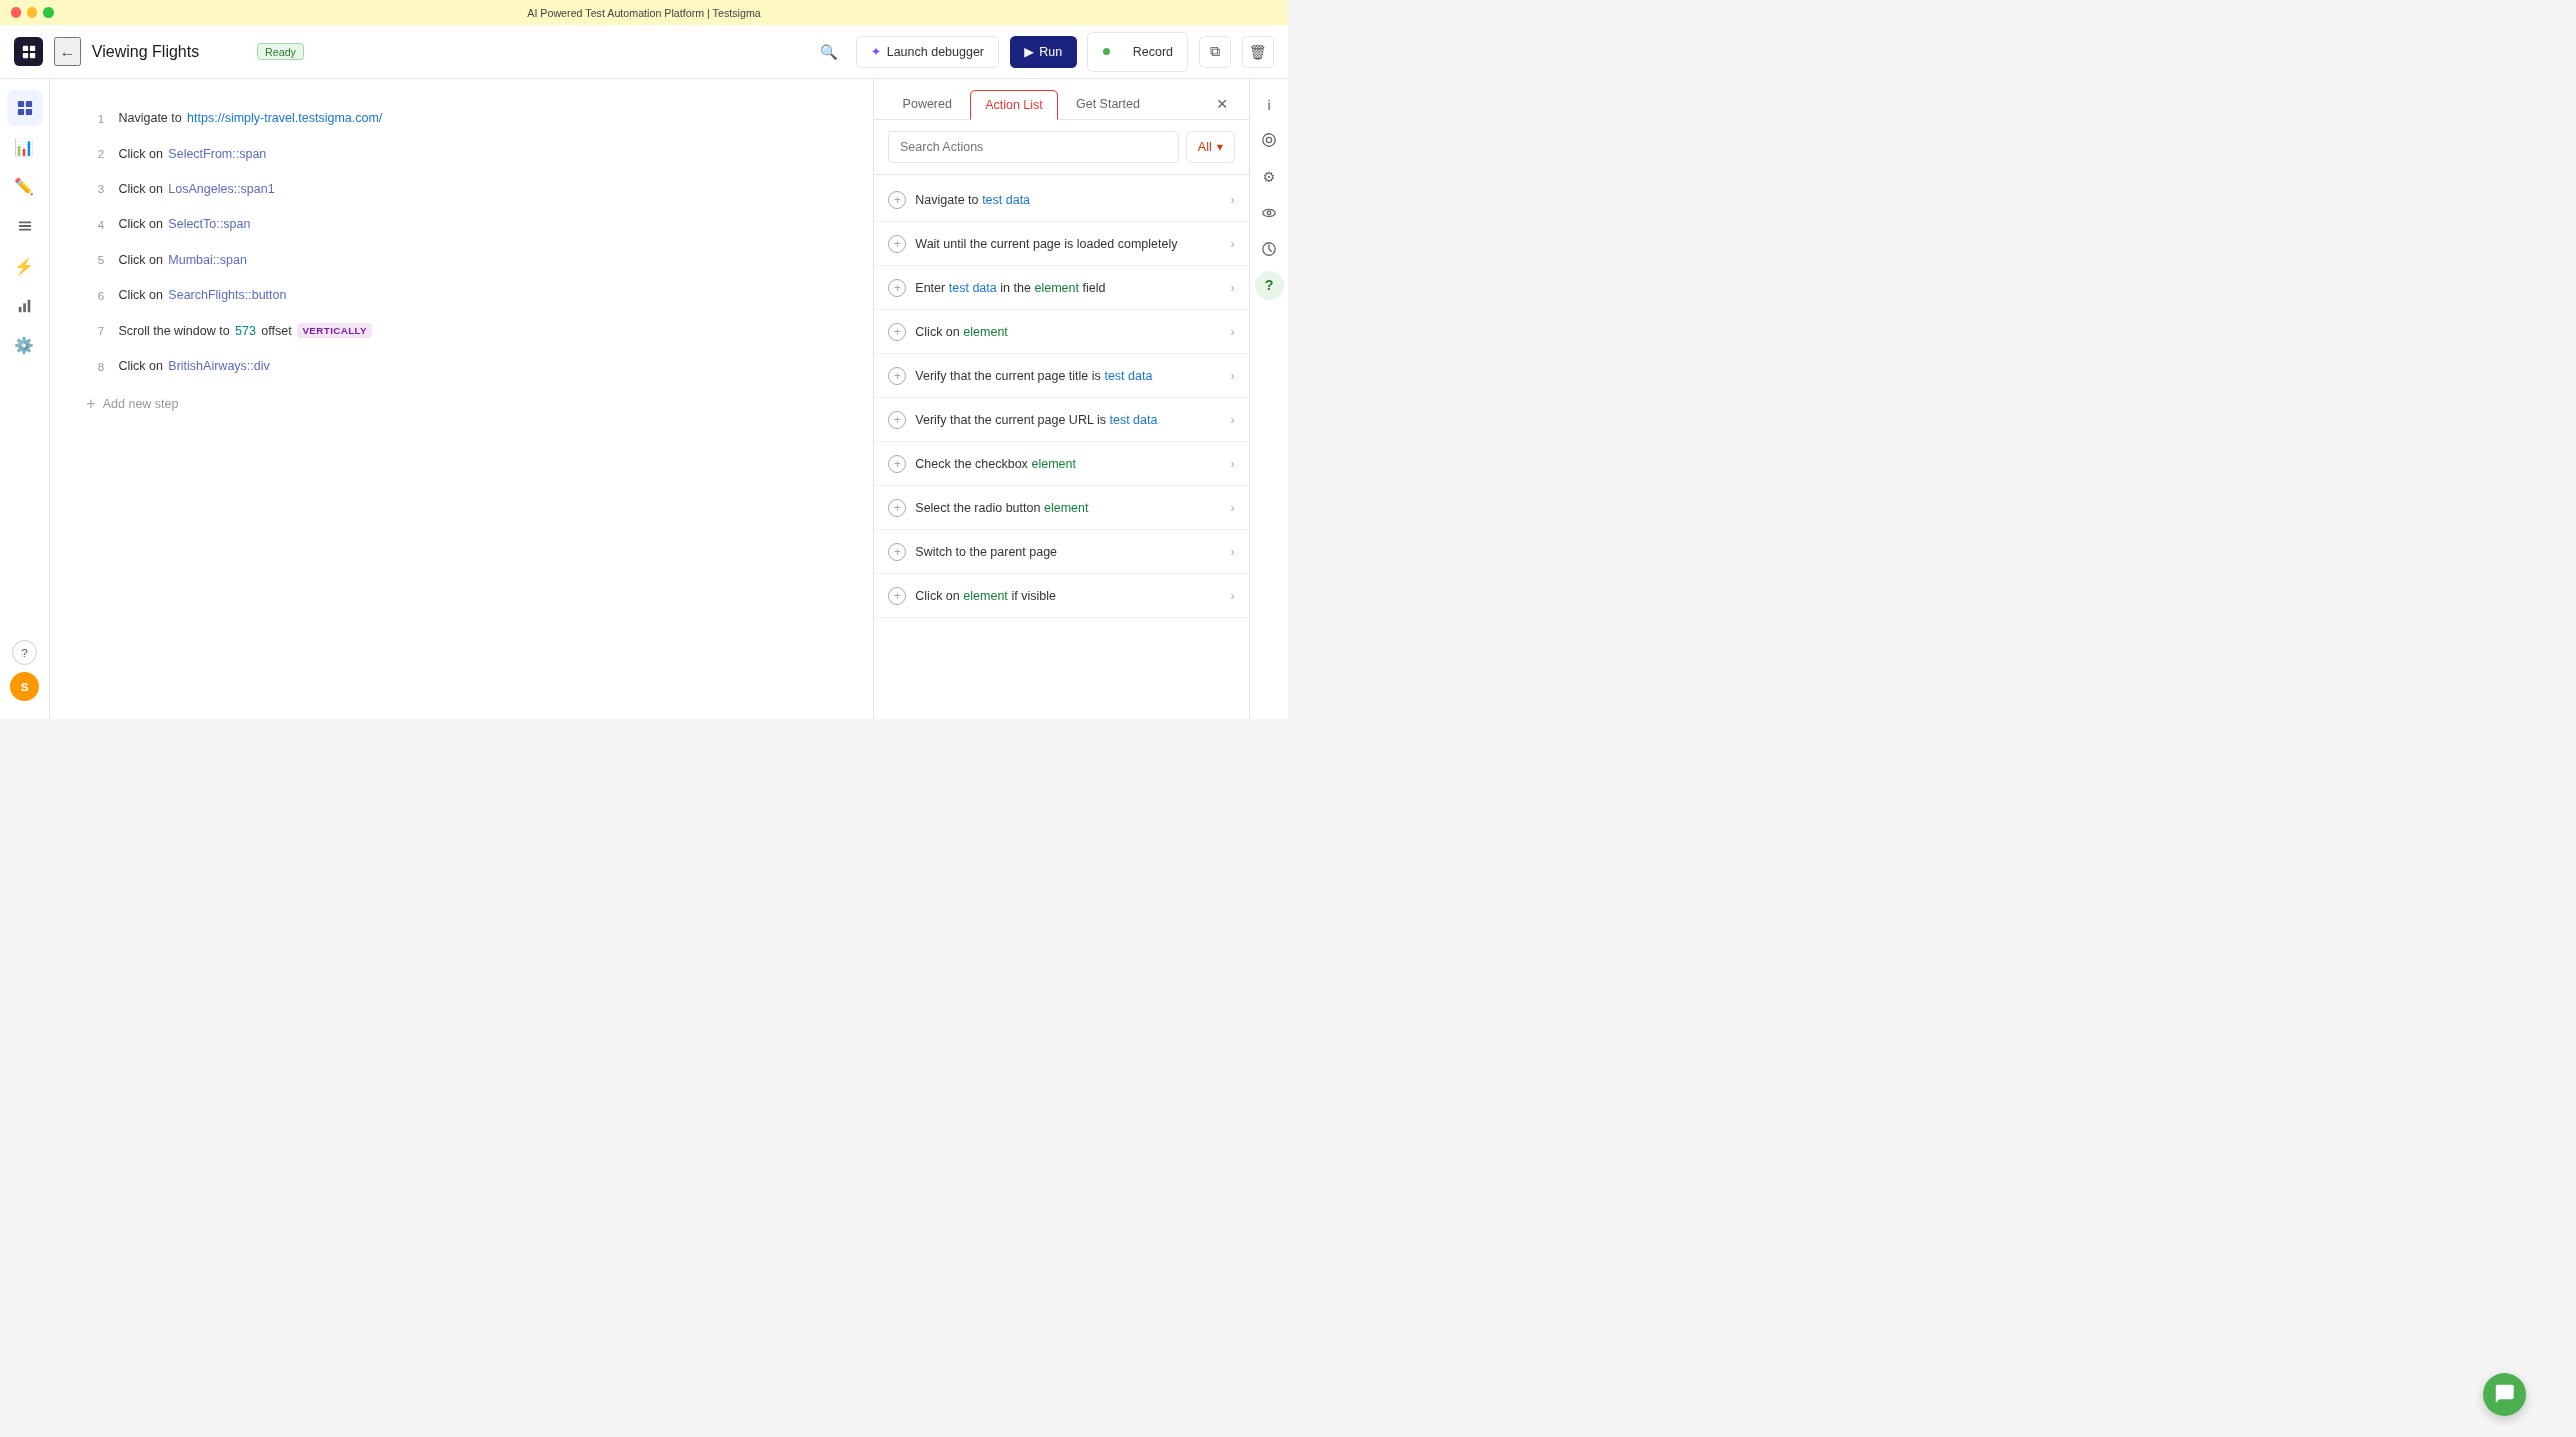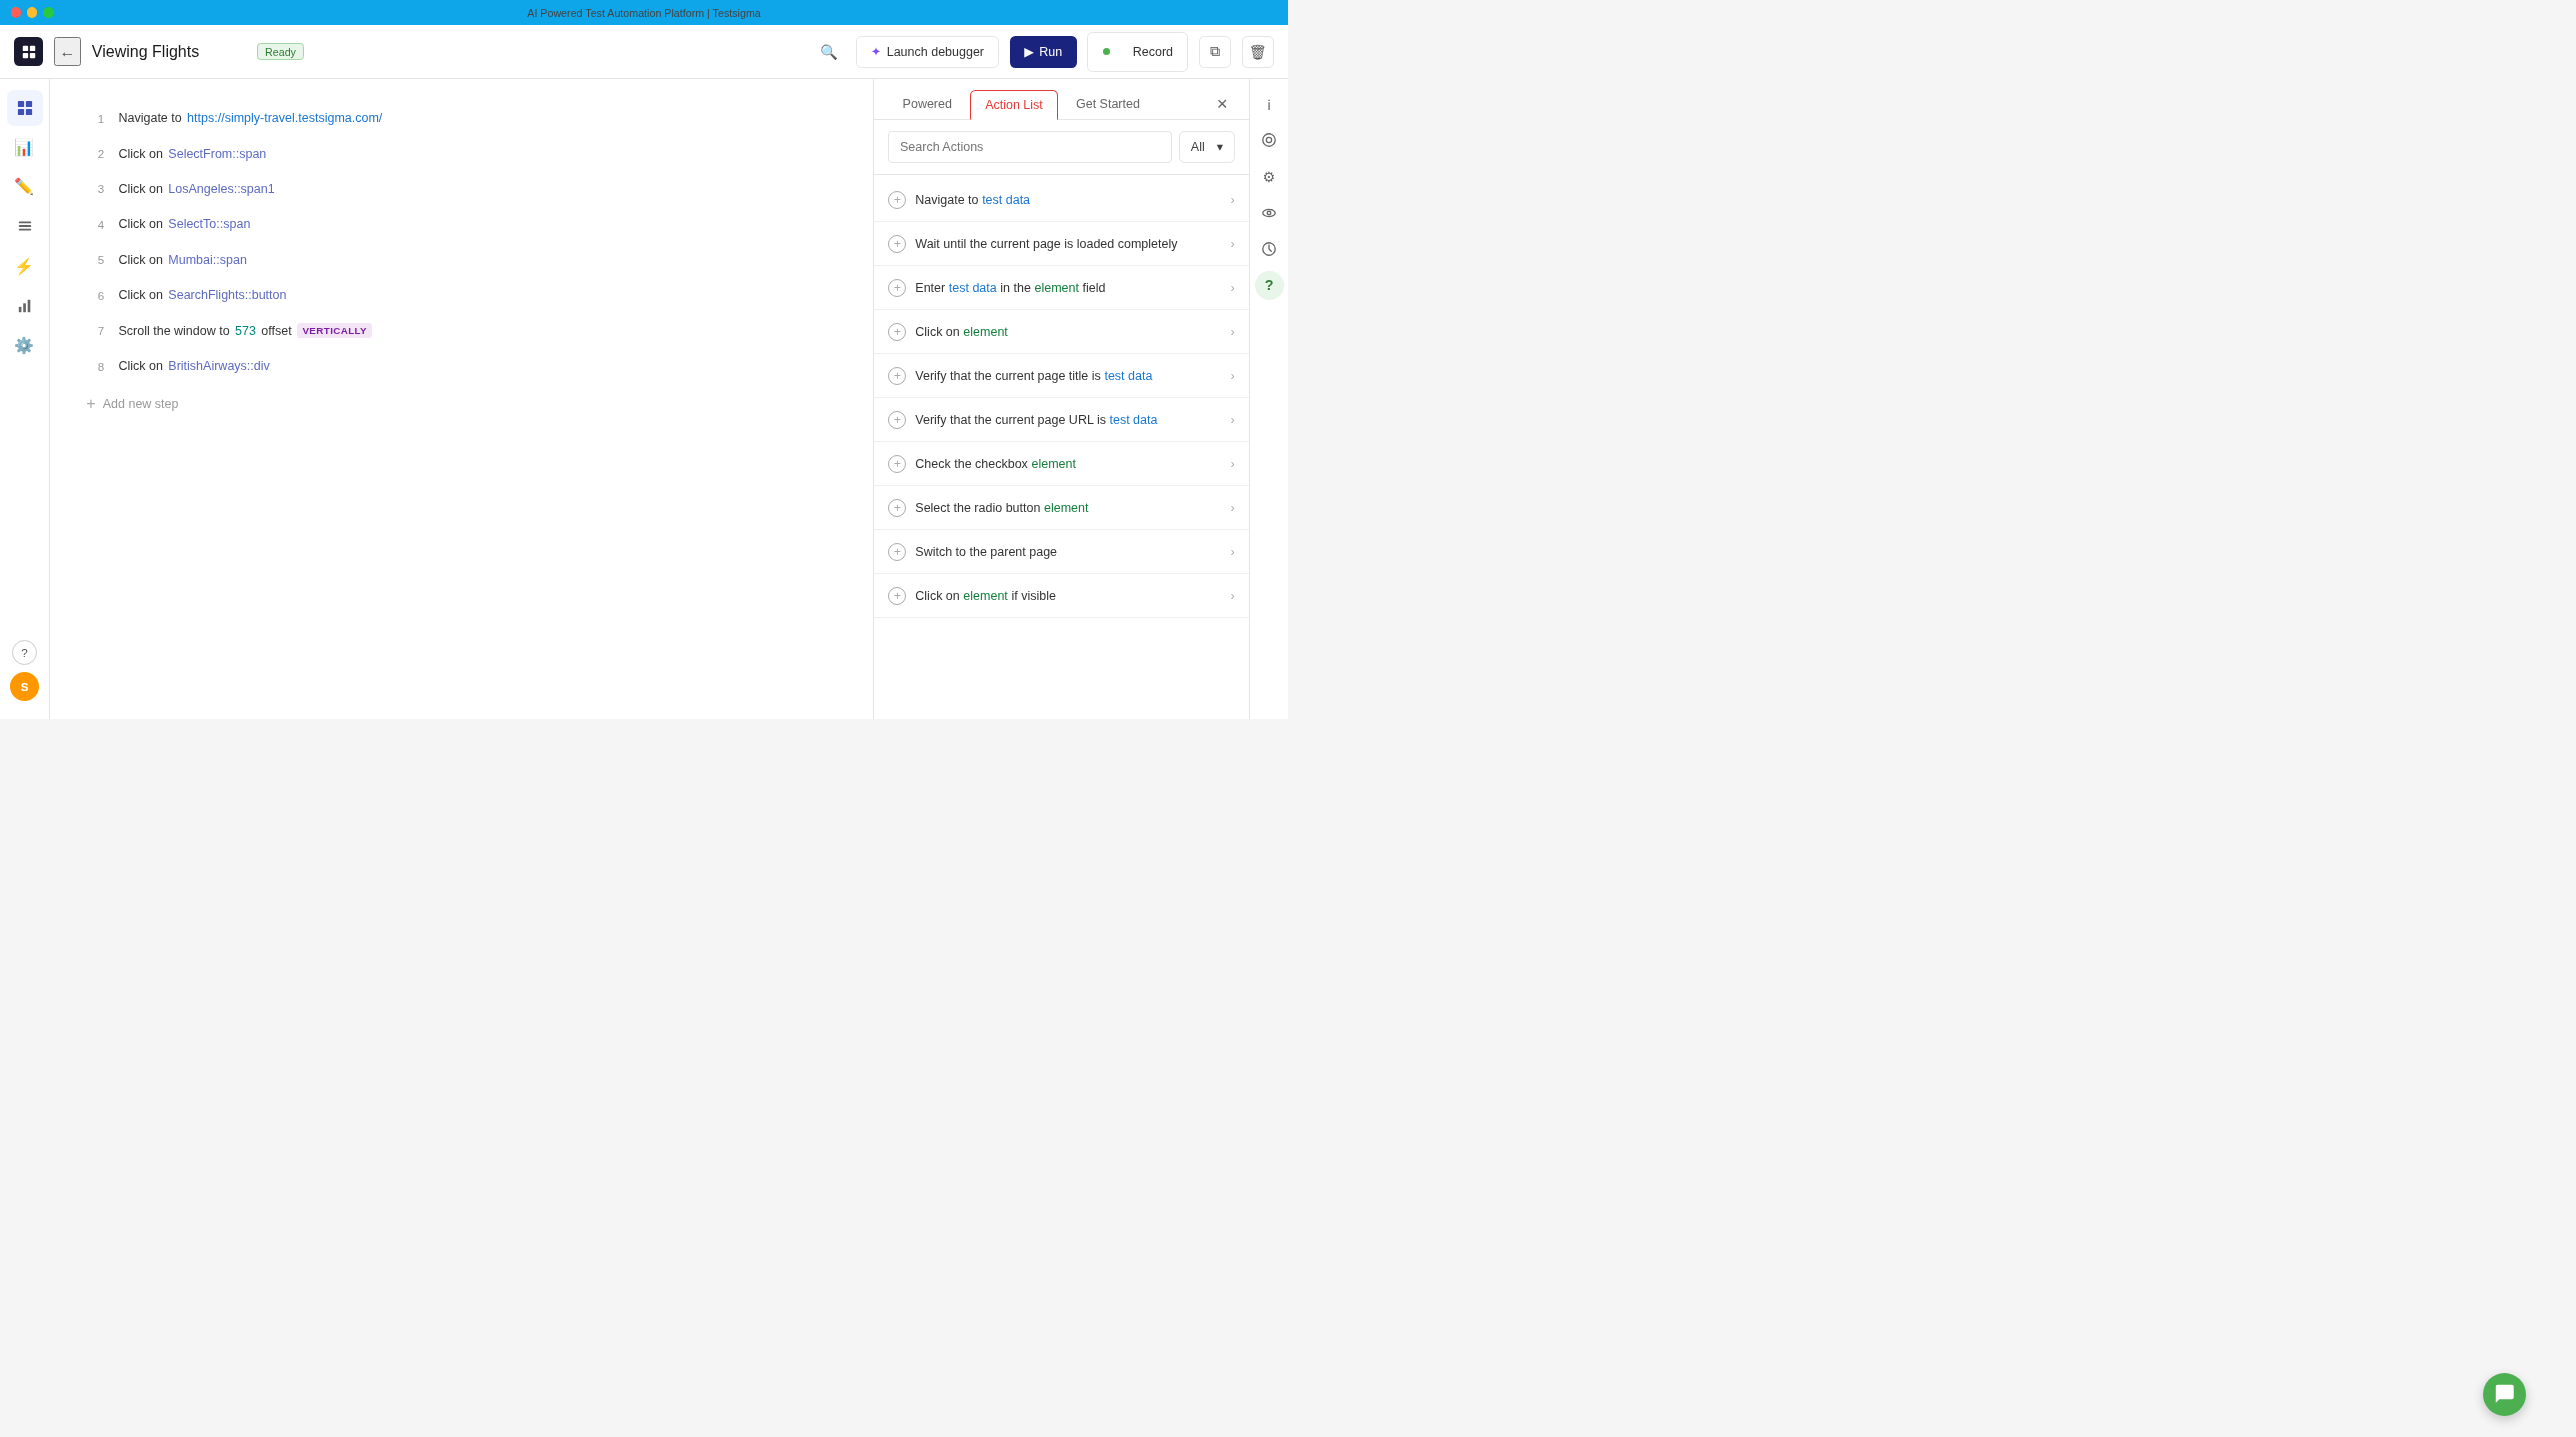--- a/index.html
+++ b/index.html
@@ -8,21 +8,21 @@
       background: #f5f5f5;
       width: 1288px;
       height: 719px;
       overflow: hidden;
       font-size: 12.5px;
     }
 
     
     .titlebar {
       height: 25px;
-      background: #0ea5e9;
+      background: #fef9c3;
       display: flex;
       align-items: center;
       justify-content: center;
       position: relative;
     }
     .titlebar-title {
       font-size: 10.7px;
       color: #444;
     }
     .traffic-lights {
@@ -357,25 +357,25 @@
       color: #999;
       outline: none;
     }
     .search-filter {
       height: 32px;
       padding: 0 10.7px;
       border: 0.9px solid #e5e5e5;
       border-radius: 5.4px;
       background: #fff;
       font-size: 12.5px;
-      color: #404040;
-      cursor: pointer;
-      display: flex;
-      align-items: center;
-      gap: 12px;
+      color: #c2410c;
+      cursor: pointer;
+      display: flex;
+      align-items: center;
+      gap: 5px;
     }
 
     
     .action-list {
       flex: 1;
       overflow-y: auto;
       padding: 3.6px 0;
     }
     .action-item {
       display: flex;

